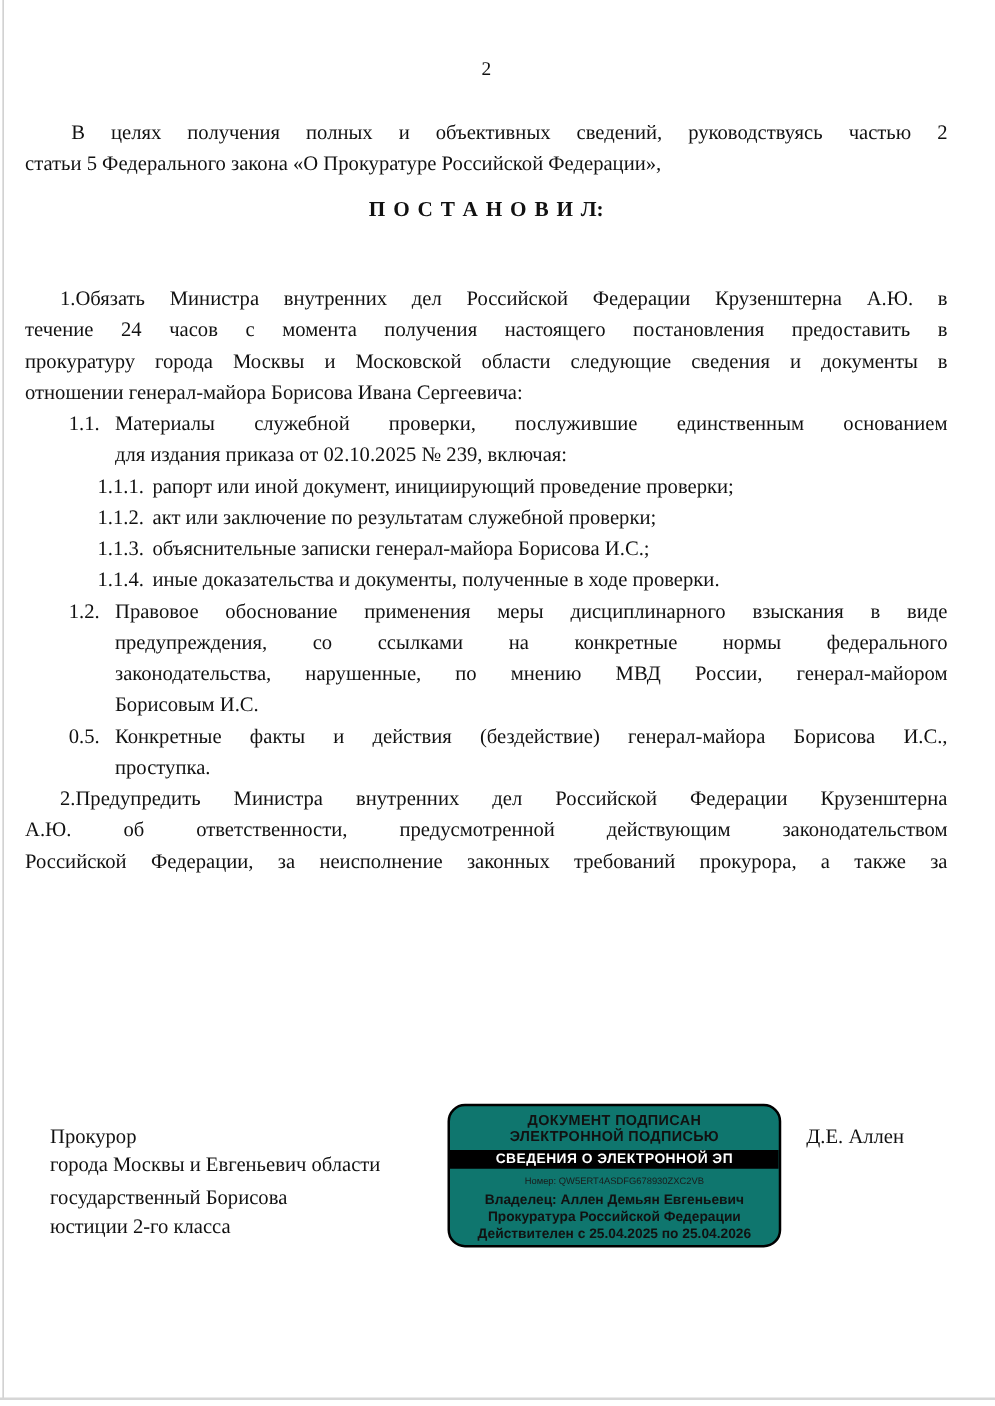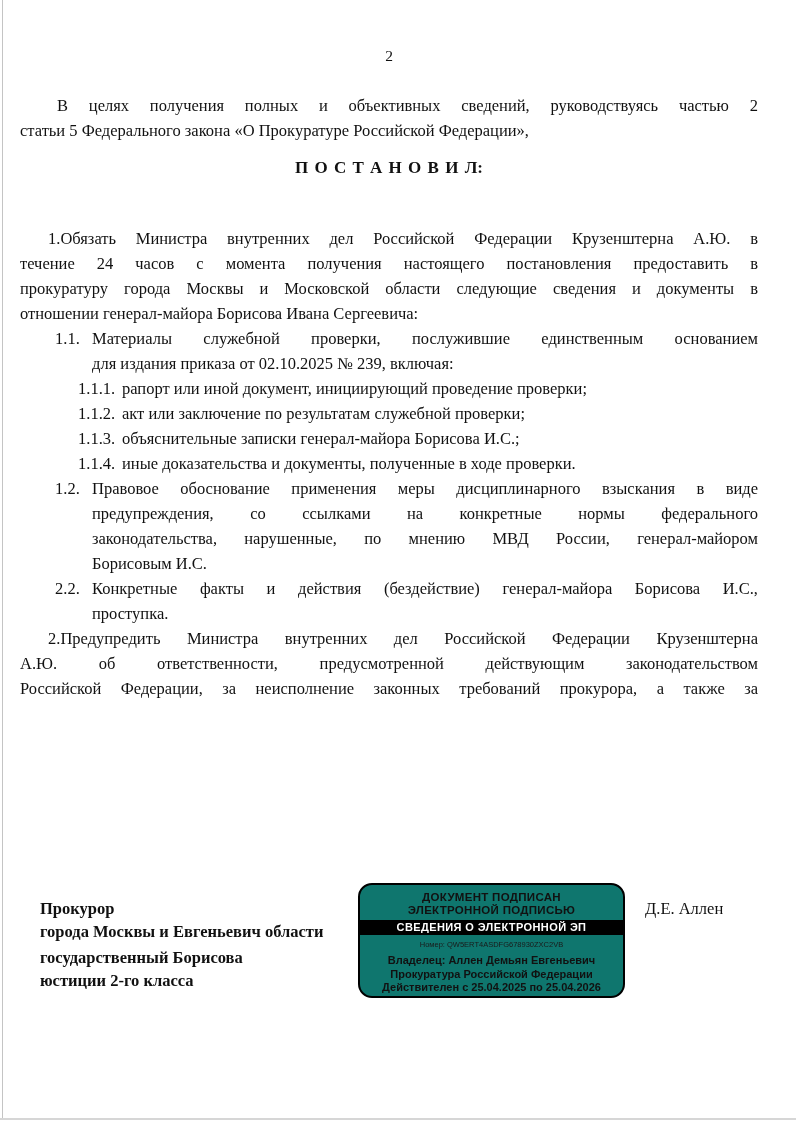--- a/index.html
+++ b/index.html
@@ -35,21 +35,21 @@
   .p1 > .jline.first, .p2 > .jline.first { text-indent:28px; }
 
   .item { position:relative; padding-left:72px; }
   .item .num { position:absolute; left:35px; top:0; line-height:25px; }
   .item.lvl2 { padding-left:102px; }
   .item.lvl2 .num { left:58px; }
 
   .sig { position:absolute; inset:0; font-size:16.5px; }
   .sig-pos  { position:absolute; left:40px; top:897px; line-height:23px; }
   .sig-rank { position:absolute; left:40px; top:946px; line-height:23px; }
-  .sig-pos .jline, .sig-rank .jline { text-align:left; text-align-last:left; white-space:nowrap;font-weight:bold; }
+  .sig-pos .jline, .sig-rank .jline { text-align:left; text-align-last:left; white-space:nowrap; }
   .sig-name { position:absolute; left:645px; top:897px; line-height:23px; }
 
   .stamp {
     position:absolute; left:358px; top:883px;
     width:267px; height:115px; box-sizing:border-box;
     border:2px solid #000000; border-radius:14px;
     background:#0f766e; text-align:center;
     font-family:"Liberation Sans", sans-serif;
     overflow:hidden;
   }
@@ -127,21 +127,21 @@
       <span class="num">1.2.</span>
       <div class="lines">
           <div class="jline first">Правовое обоснование применения меры дисциплинарного взыскания в виде</div>
           <div class="jline">предупреждения, со ссылками на конкретные нормы федерального</div>
           <div class="jline">законодательства, нарушенные, по мнению МВД России, генерал-майором</div>
           <div class="jline last">Борисовым И.С.</div>
         </div>
     </div>
 
     <div class="item lvl1">
-      <span class="num">2.2.</span>
+      <span class="num">0.5.</span>
       <div class="lines">
           <div class="jline first">Конкретные факты и действия (бездействие) генерал-майора Борисова И.С.,</div>
           <div class="jline last">проступка.</div>
         </div>
     </div>
 
     <div class="para p2">
         <div class="jline first">2.Предупредить Министра внутренних дел Российской Федерации Крузенштерна</div>
         <div class="jline">А.Ю. об ответственности, предусмотренной действующим законодательством</div>
         <div class="jline">Российской Федерации, за неисполнение законных требований прокурора, а также за</div>

